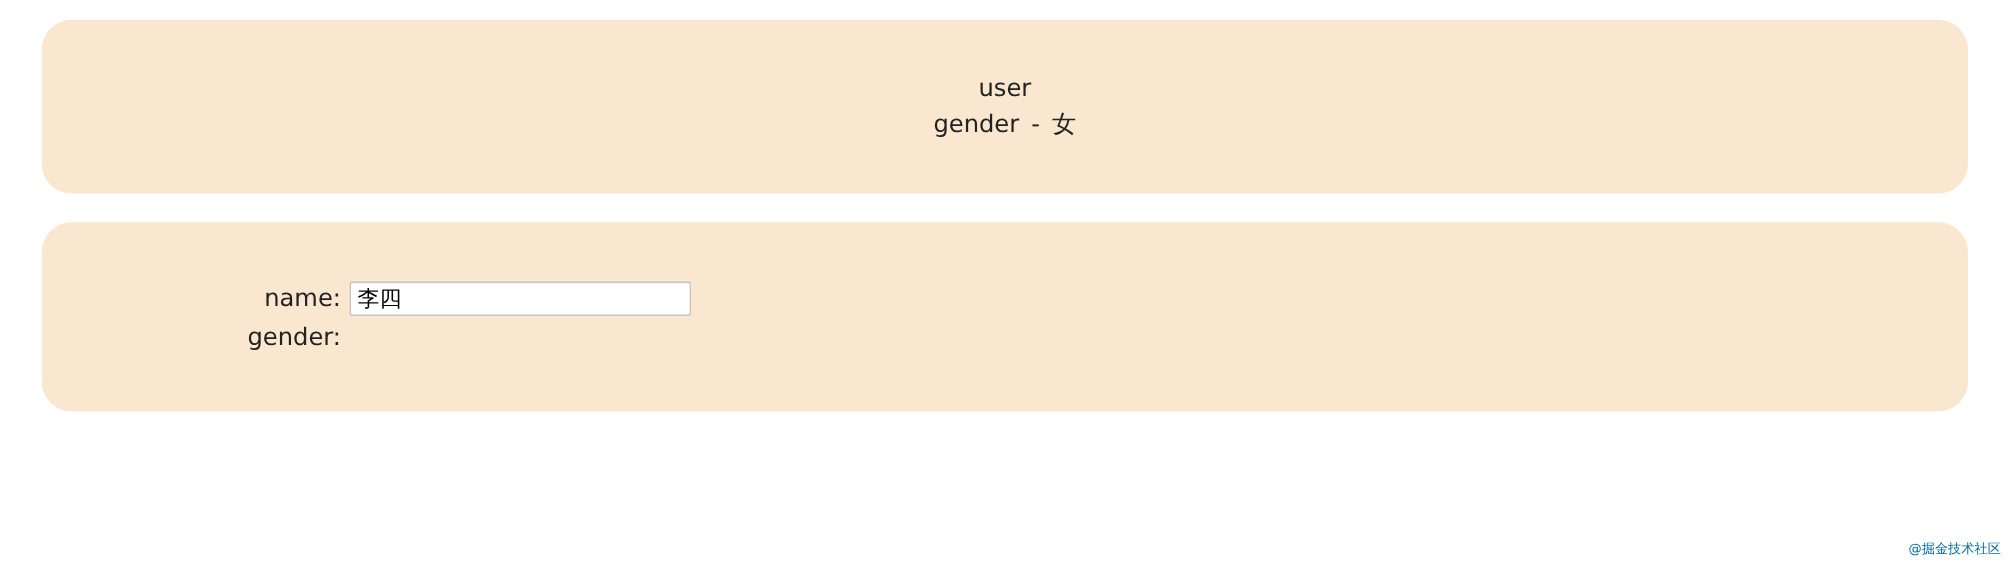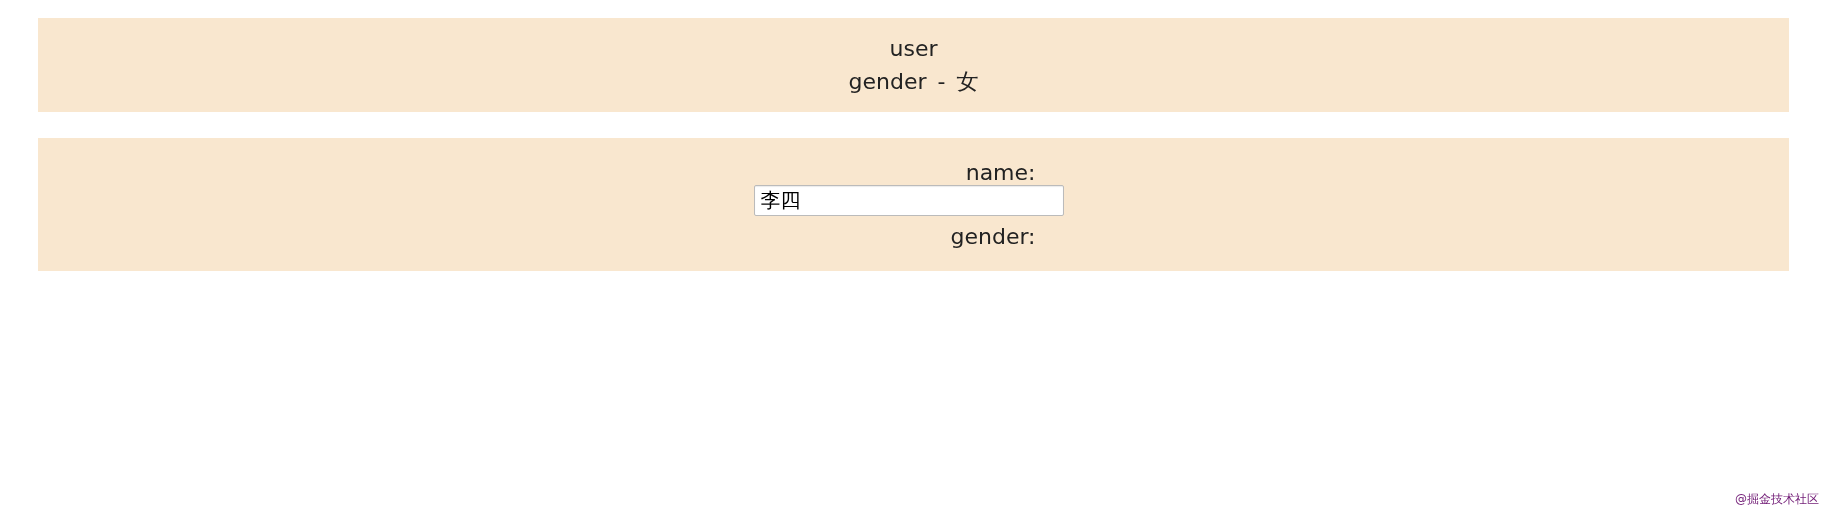--- a/index.html
+++ b/index.html
@@ -5,32 +5,32 @@
     * { box-sizing: border-box; margin: 0; padding: 0; }
     body {
       font-family: "DejaVu Sans", Verdana, sans-serif;
       font-size: 22px;
       color: #222;
       background: #fff;
       padding: 18px 38px;
     }
     .panel {
       background: #f9e7cf;
-      padding: 14px 20px;
+      padding: 46px 20px;
       text-align: center;
       margin-bottom: 26px;
+      border-radius: 27px;
     }
     .display-line { line-height: 1.5; }
     .sep { padding: 0 4px; }
     .form-row {
       display: flex;
       align-items: center;
       justify-content: flex-start;
       margin: 8px 0;
-      flex-direction: column;
     }
     .form-label {
       width: 260px;
       text-align: right;
       padding-right: 8px;
     }
     .form-control-cell {
       width: 320px;
       text-align: left;
     }
@@ -48,21 +48,21 @@
       width: 14px;
       height: 14px;
       vertical-align: middle;
     }
     .radio-group span { margin-right: 6px; }
     .watermark {
       position: fixed;
       right: 8px;
       bottom: 6px;
       font-size: 12px;
-      color: #701a75;
+      color: #0369a1;
     }
   </style>
 </head>
 <body>
 
 <div class="panel">
   <div class="display-line">user</div>
   <div class="display-line">
     <span>gender</span><span class="sep"> - </span><span>女</span>
   </div>

